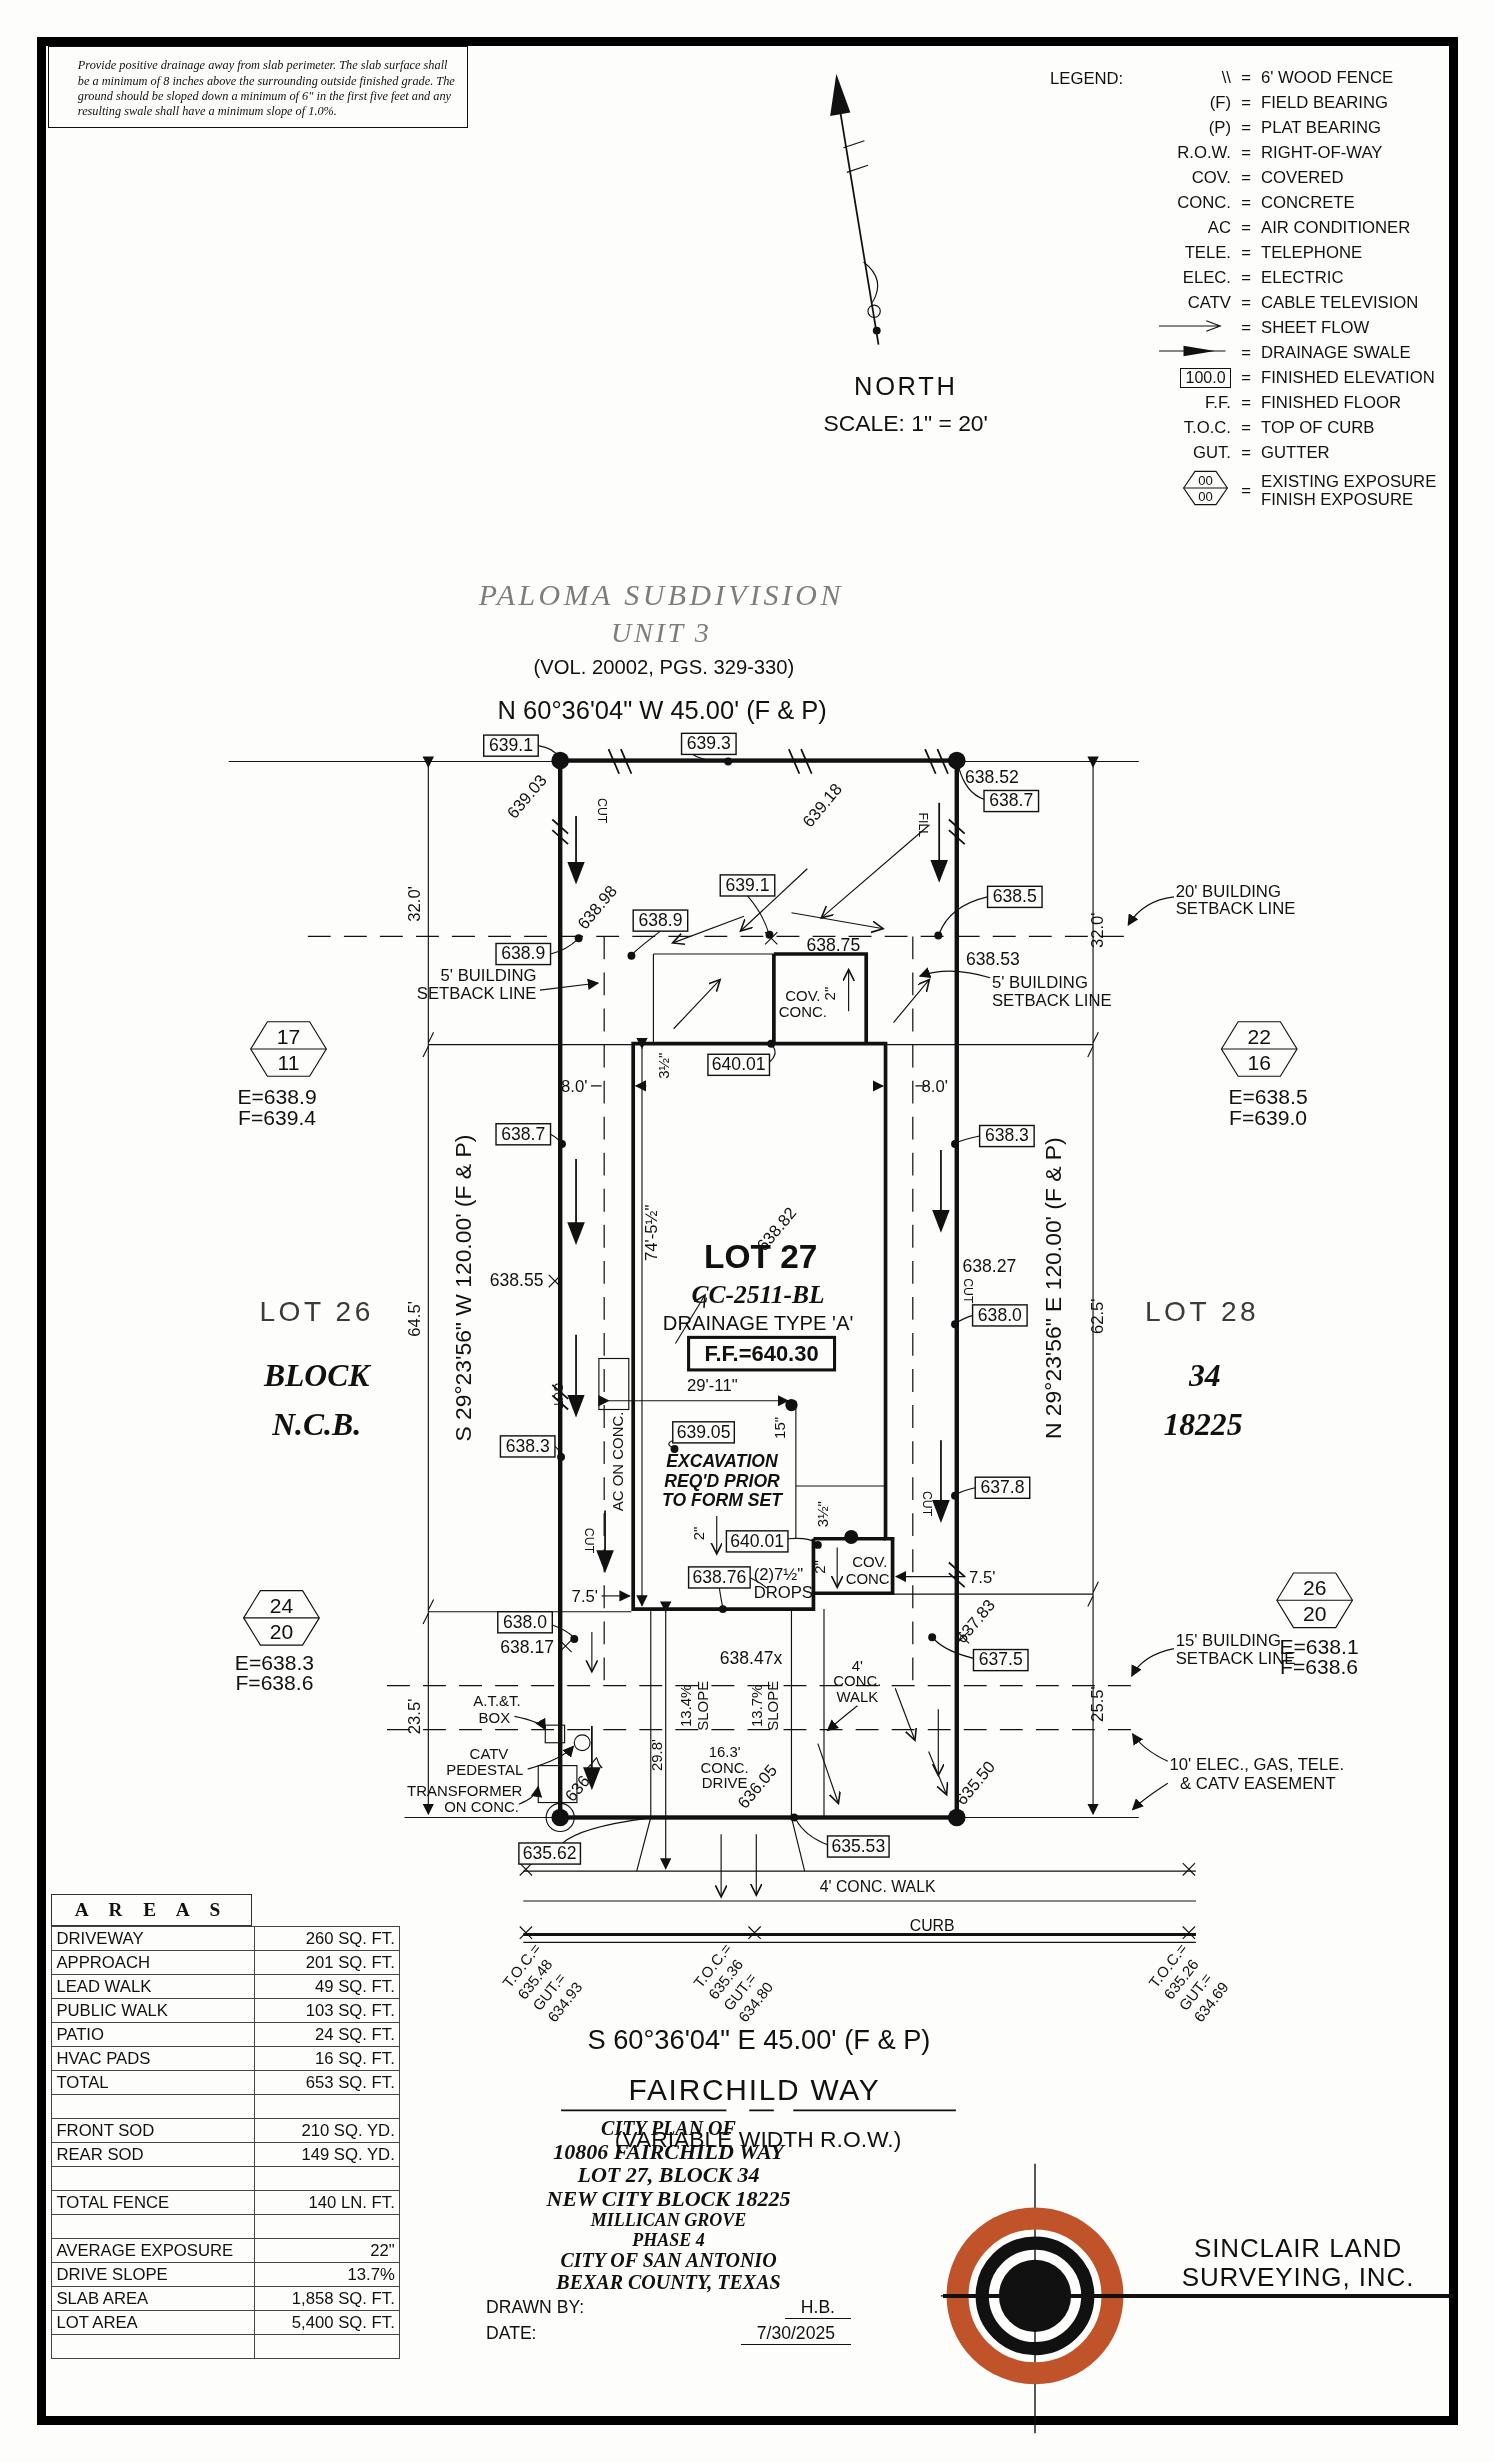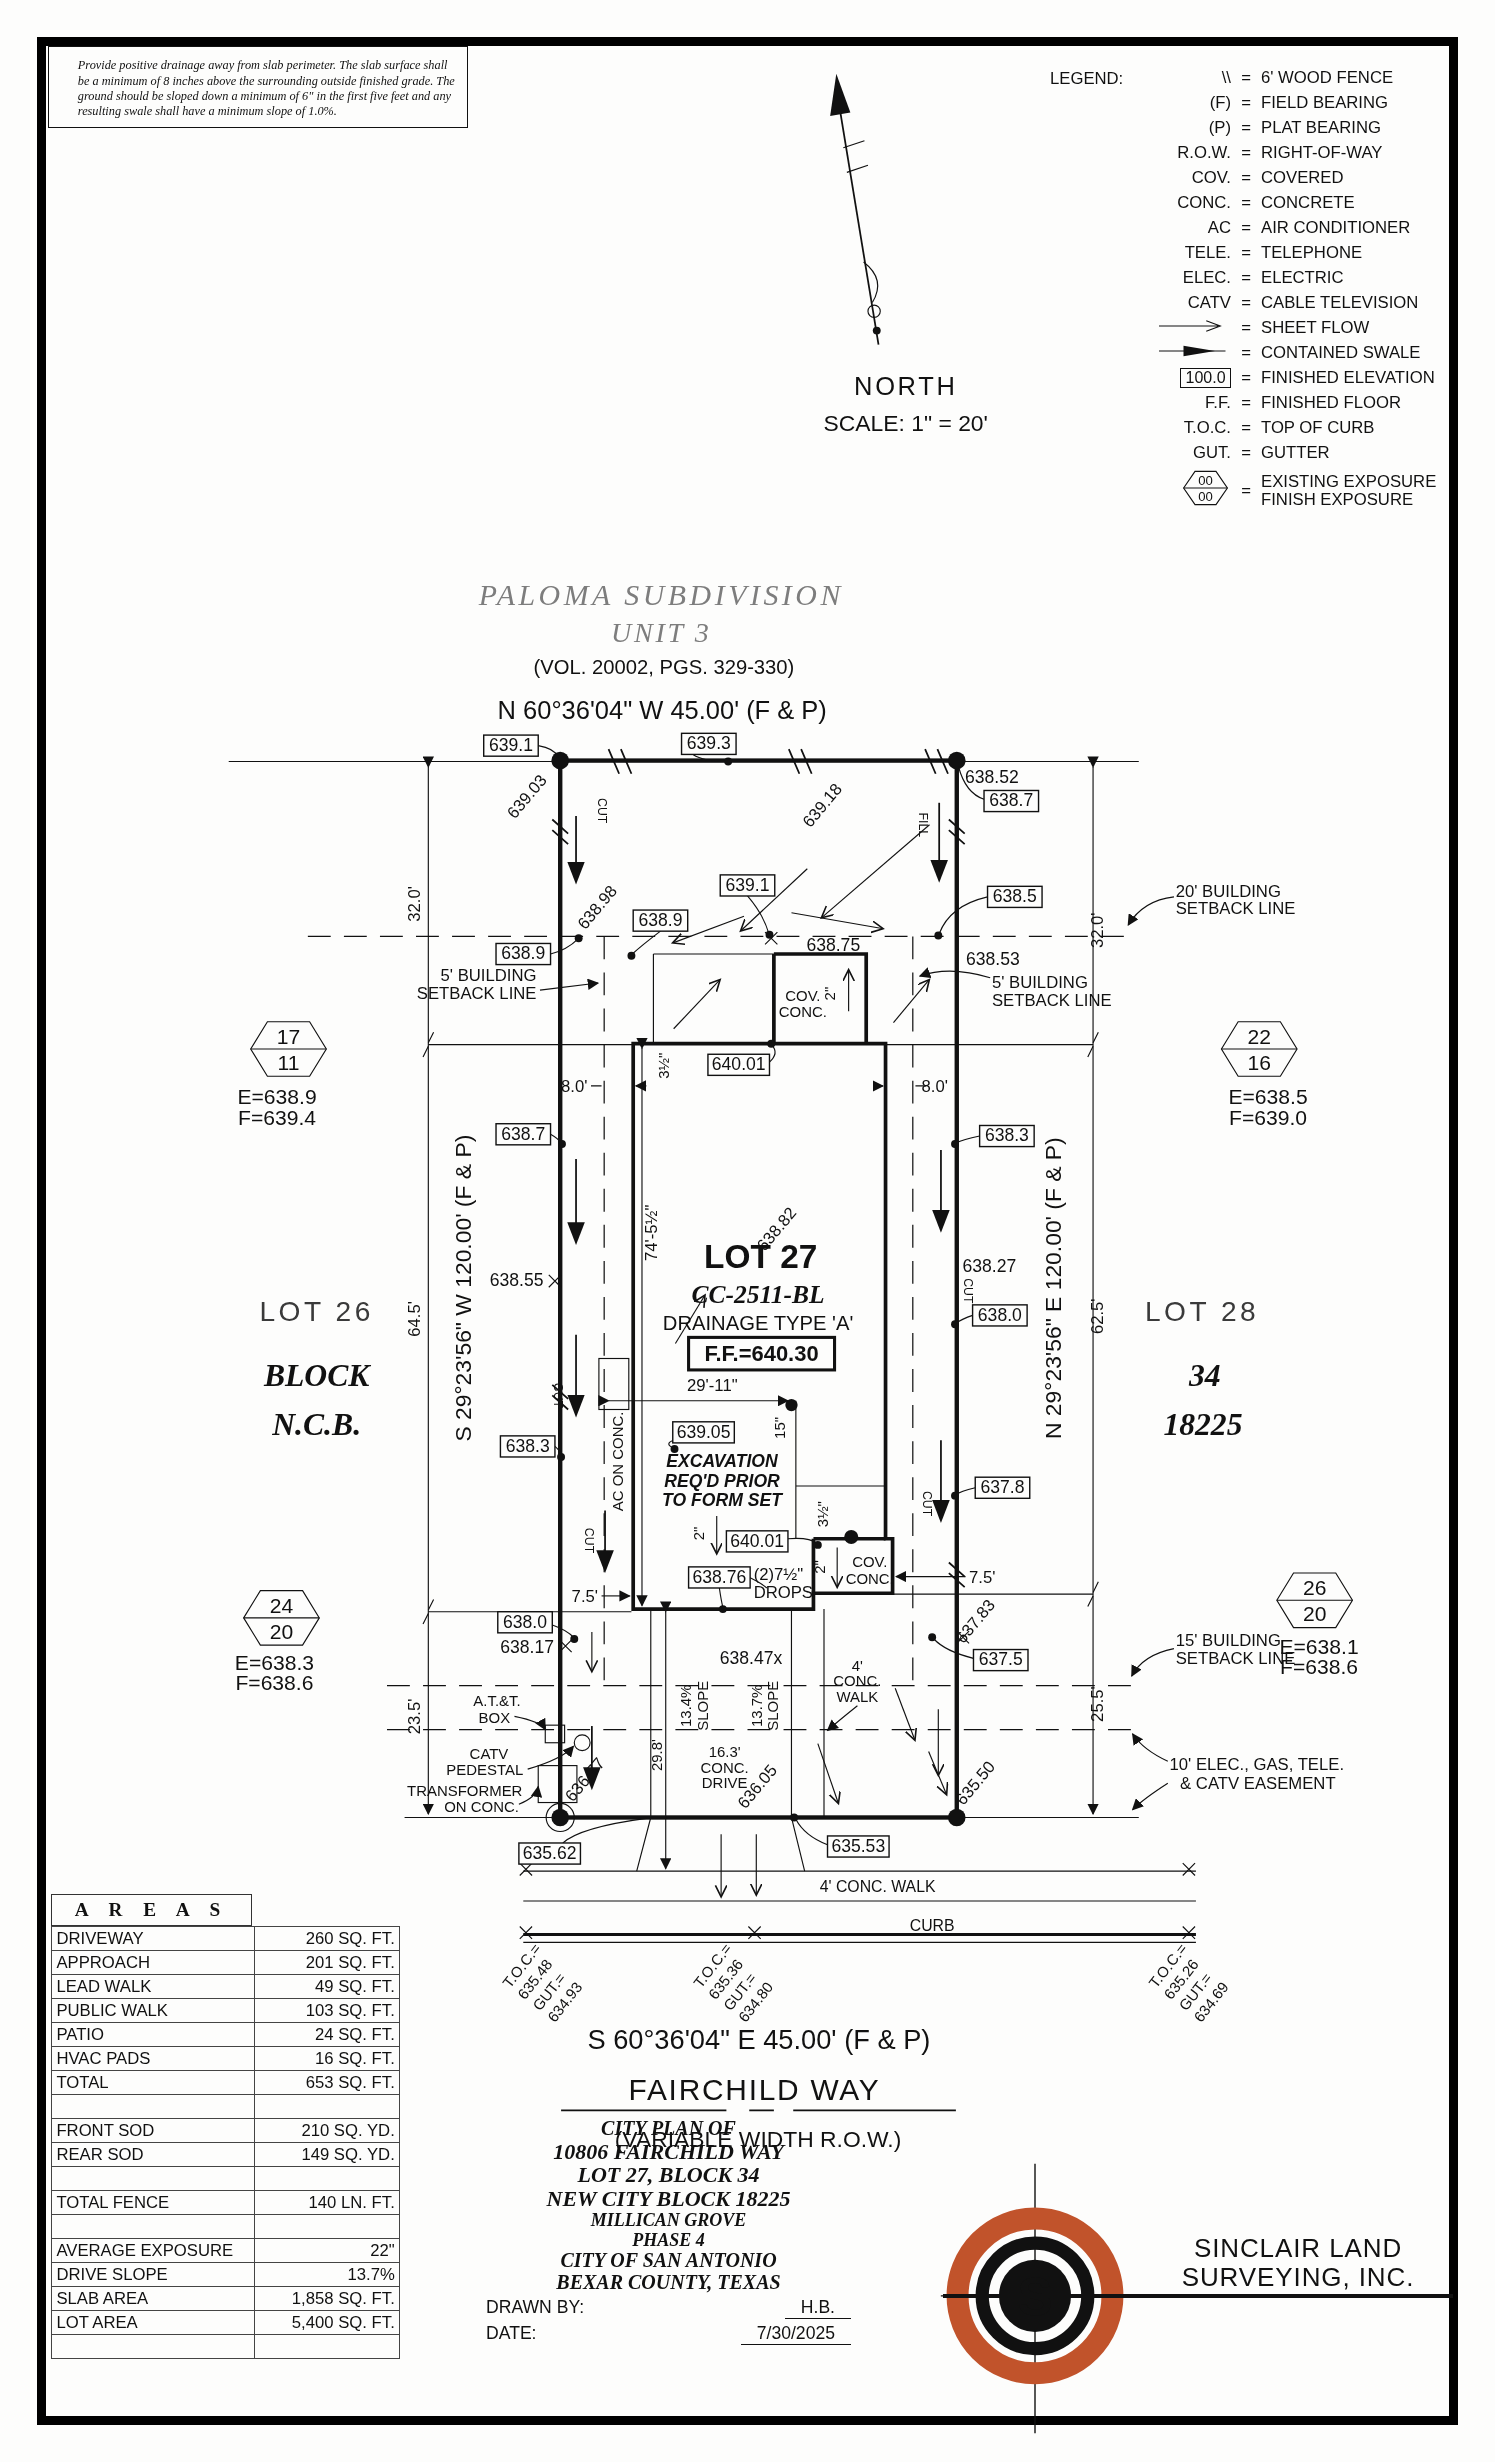--- a/index.html
+++ b/index.html
@@ -121,21 +121,21 @@
             </svg></span>
           <span class="lg-eq">=</span>
           <span class="lg-lab">SHEET FLOW</span>
         </div>
       <div class="lg-row">
           <span class="lg-sym"><svg width="74" height="14" viewBox="0 0 84 16">
               <path d="M2,8 H78" class="ln"></path>
               <path d="M30,2 L66,8 L30,14 z" fill="#111"></path>
             </svg></span>
           <span class="lg-eq">=</span>
-          <span class="lg-lab">CONTAINED SWALE</span>
+          <span class="lg-lab">DRAINAGE SWALE</span>
         </div>
       <div class="lg-row">
           <span class="lg-sym"><span class="lg-box">100.0</span></span>
           <span class="lg-eq">=</span>
           <span class="lg-lab">FINISHED ELEVATION</span>
         </div>
       <div class="lg-row">
           <span class="lg-sym">F.F.</span>
           <span class="lg-eq">=</span>
           <span class="lg-lab">FINISHED FLOOR</span>

